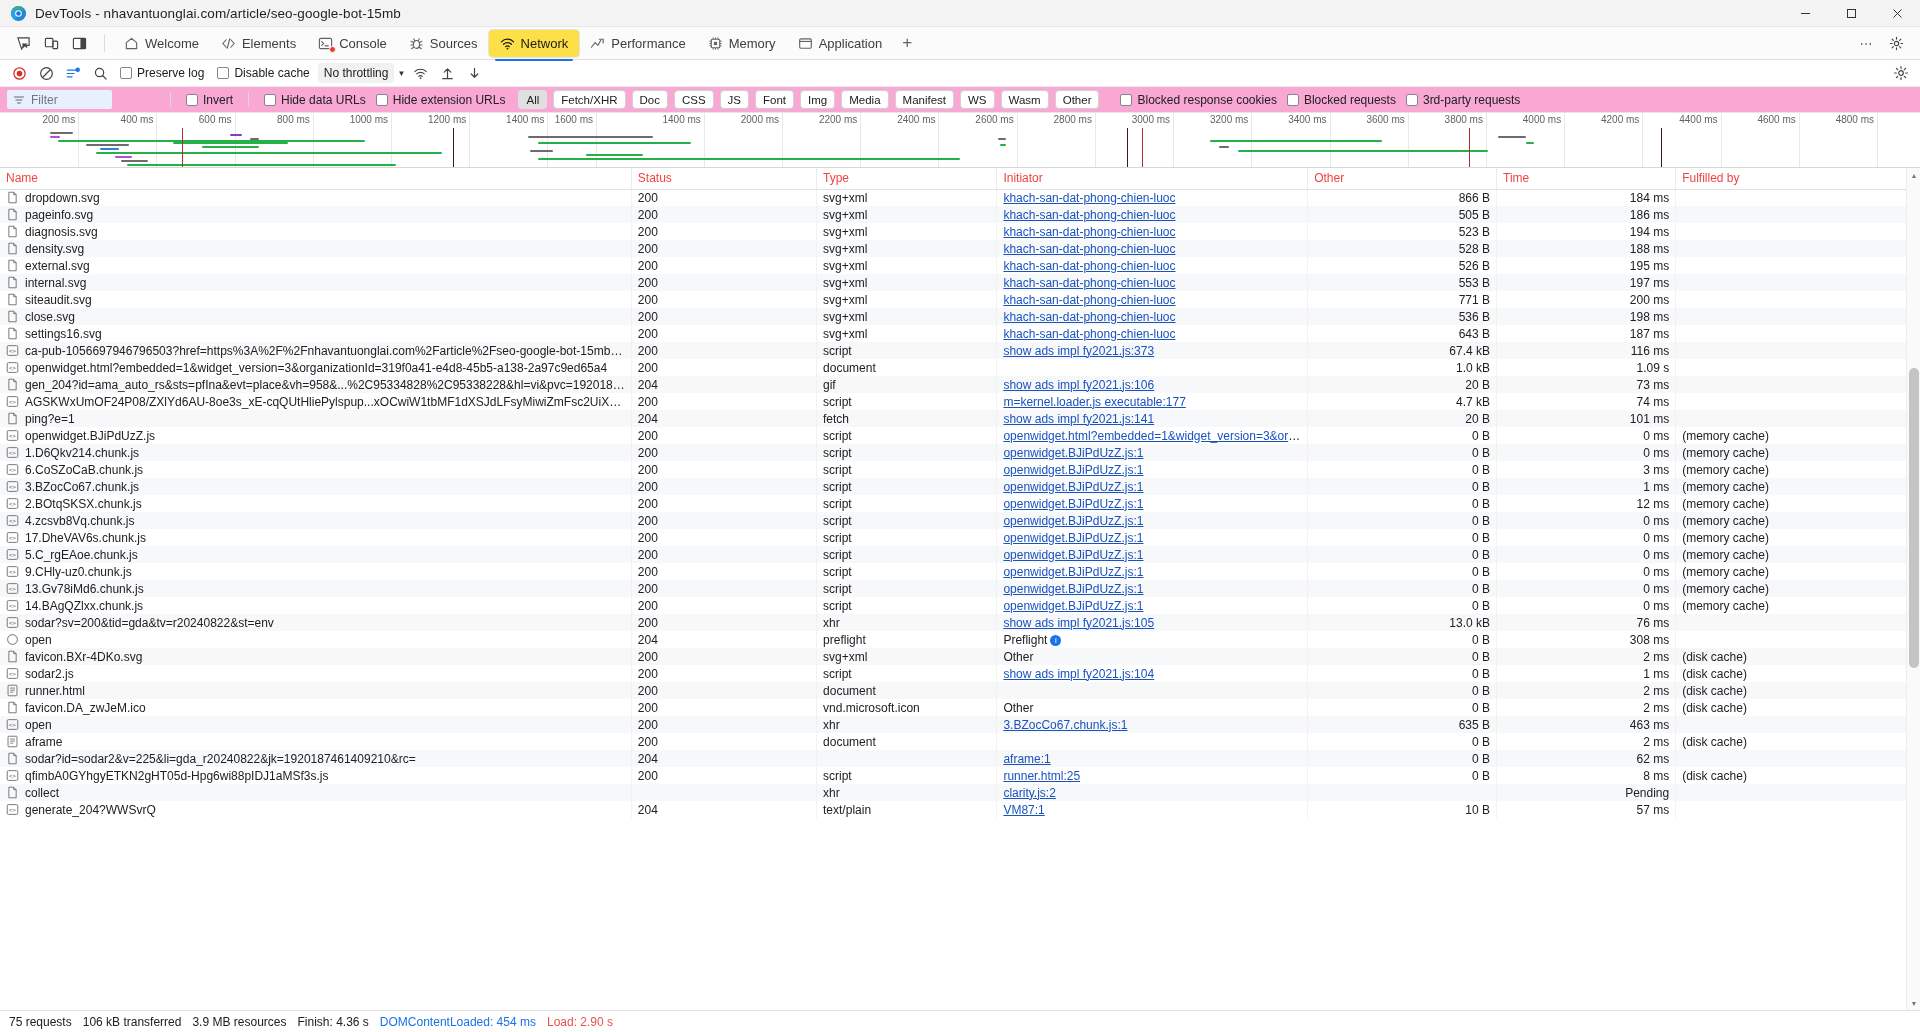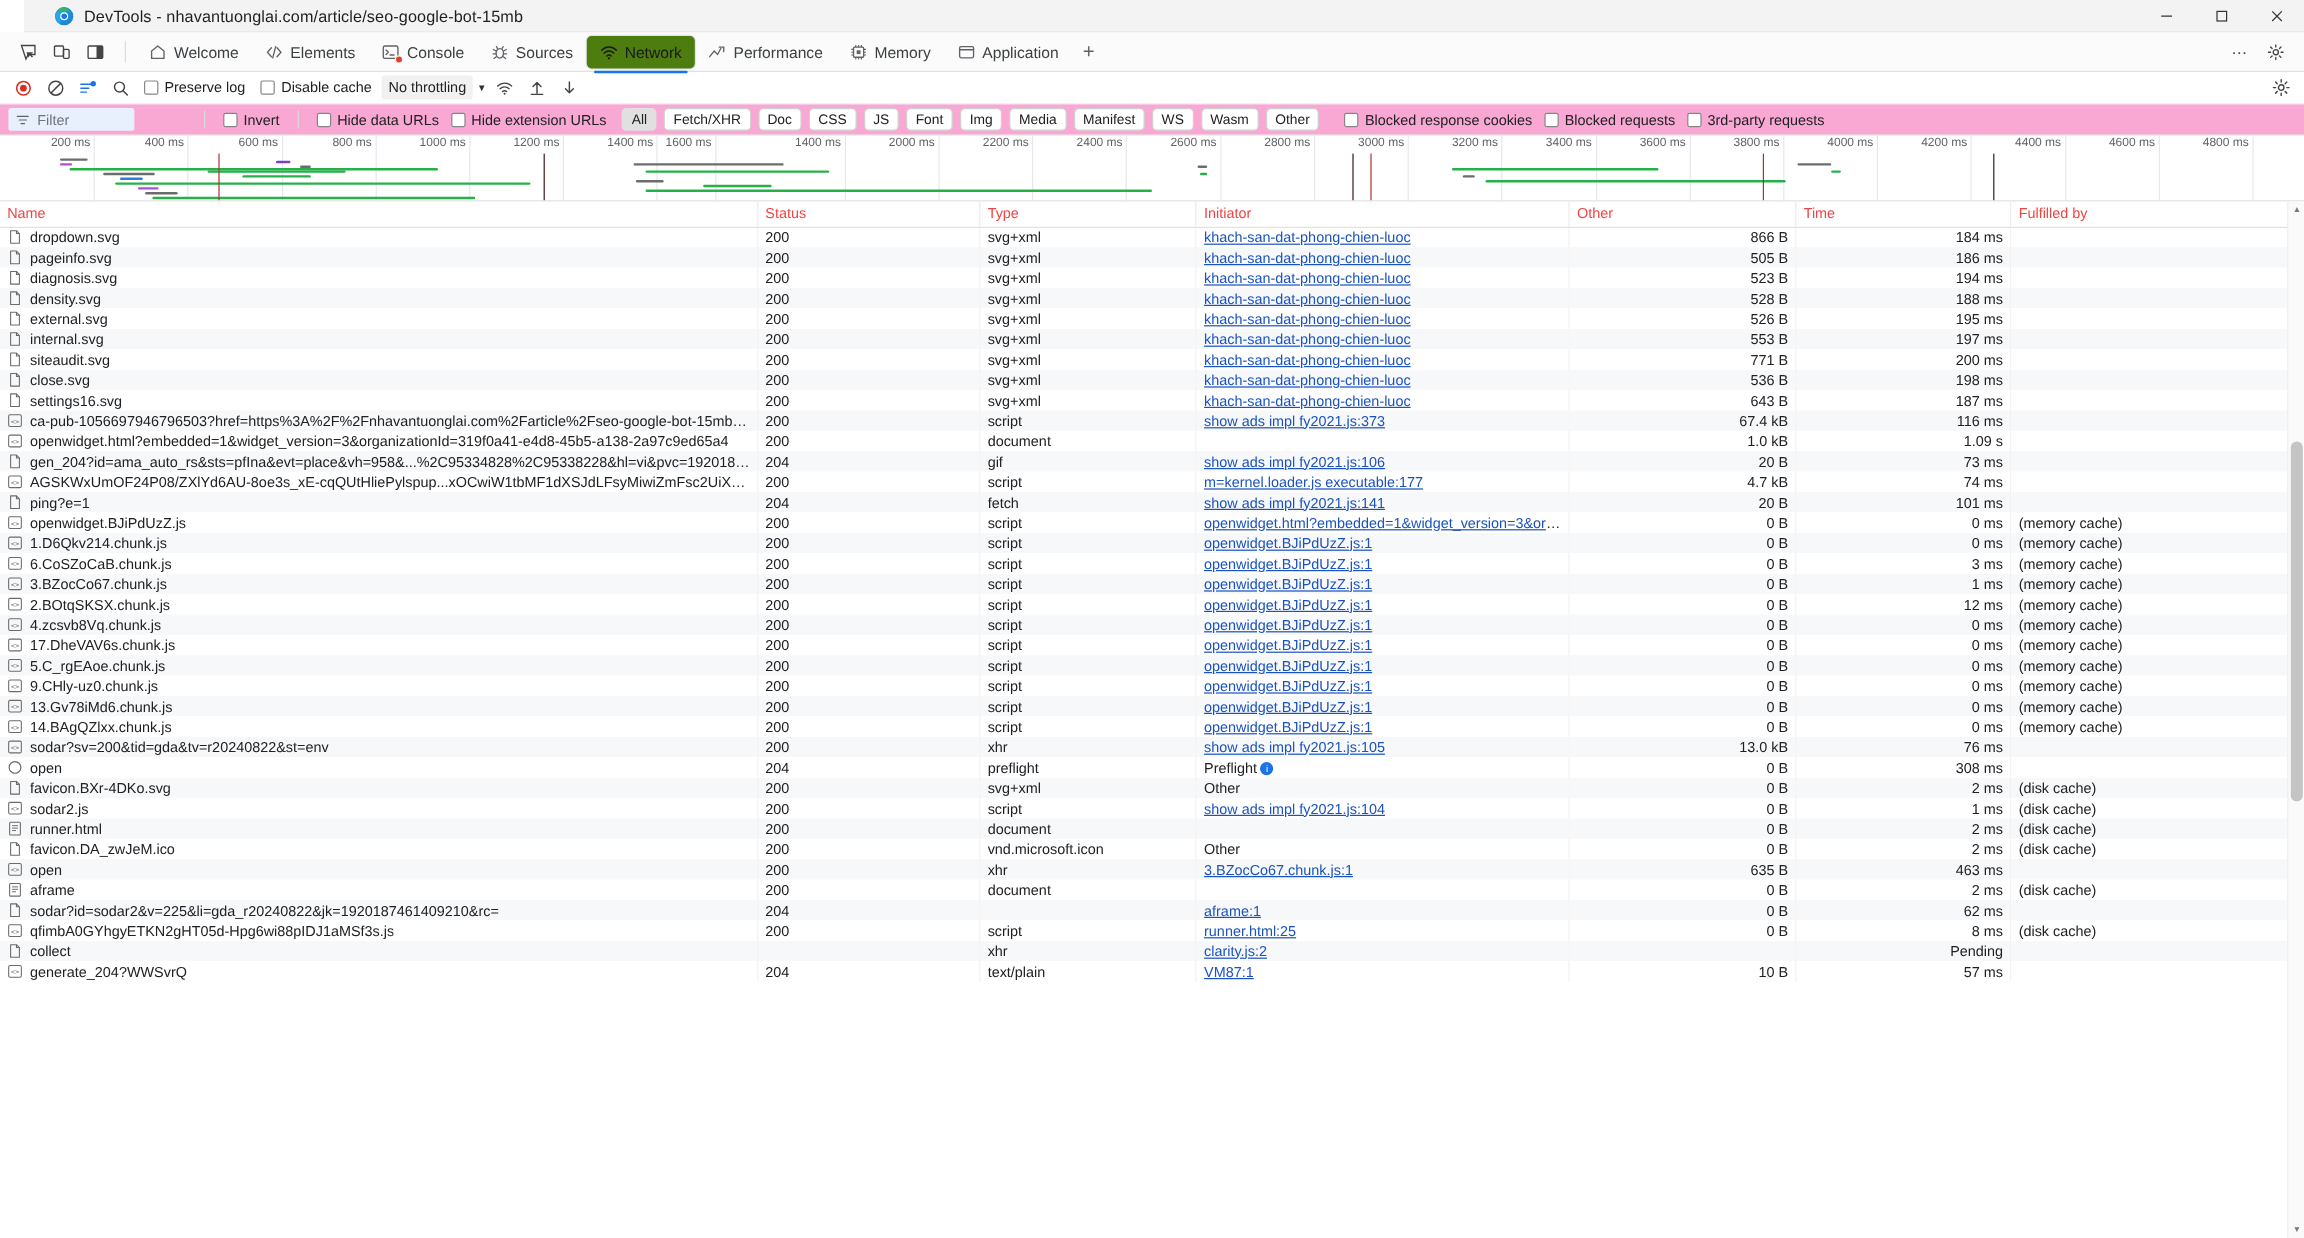--- a/index.html
+++ b/index.html
@@ -12,22 +12,21 @@
     overflow: hidden;
   }
   .app { width: 1920px; height: 1032px; display: flex; flex-direction: column; }
 
   
   .titlebar {
     height: 27px; flex: 0 0 27px;
     display: flex; align-items: center;
     background: #f3f3f3;
     border-bottom: 1px solid #e8e8e8;
-    padding-left: 25px;
-    margin-left: 20px;
+    padding-left: 10px;
   }
   .tb-icon { width: 17px; height: 17px; margin-right: 8px; flex: 0 0 17px; }
   .tb-title { font-size: 13.5px; color: #1f1f1f; letter-spacing: .1px; }
   .tb-spacer { flex: 1; }
   .winbtns { display: flex; height: 27px; }
   .winbtn {
     width: 46px; height: 27px;
     display: flex; align-items: center; justify-content: center;
     font-size: 12px; color: #333;
   }
@@ -49,21 +48,21 @@
   .vsep { width: 1px; height: 18px; background: #dcdcdc; margin: 0 8px; }
   .tabs { display: flex; align-items: center; height: 33px; }
   .tab {
     display: flex; align-items: center; gap: 6px;
     height: 27px; padding: 0 11px;
     border-radius: 4px;
     color: #5f6368; font-size: 13px;
     position: relative; white-space: nowrap;
   }
   .tab .tlabel { color: #3c4043; }
-  .tab.active { background: #4d7c0f; box-shadow: 0 0 0 1px #e4e4e4; }
+  .tab.active { background: #fde047; box-shadow: 0 0 0 1px #e4e4e4; }
   .tab.active .tlabel { color: #1a1a1a; }
   .tab.active::after {
     content: ""; position: absolute; left: 6px; right: 6px; bottom: -4px;
     height: 2px; background: #1a73e8; border-radius: 2px;
   }
   .tab-ico { width: 15px; height: 15px; display: block; position: relative; }
   .err-dot {
     position: absolute; right: -3px; bottom: -2px;
     width: 7px; height: 7px; border-radius: 50%;
     background: #e33e2b; border: 1px solid #fbfbfb;
@@ -1228,14 +1227,22 @@
           </tr>
         </tbody>
     </table>
     <div class="vscroll">
       <div class="arrowup">▲</div>
       <div class="vthumb" style="top:200px;height:300px"></div>
       <div class="arrowdn">▼</div>
     </div>
   </div>
 
+  <div class="statusbar">
+    <span>75 requests</span>
+    <span>106 kB transferred</span>
+    <span>3.9 MB resources</span>
+    <span>Finish: 4.36 s</span>
+    <span class="st-dcl">DOMContentLoaded: 454 ms</span>
+    <span class="st-load">Load: 2.90 s</span>
+  </div>
 
 </div>
 
 </body></html>

